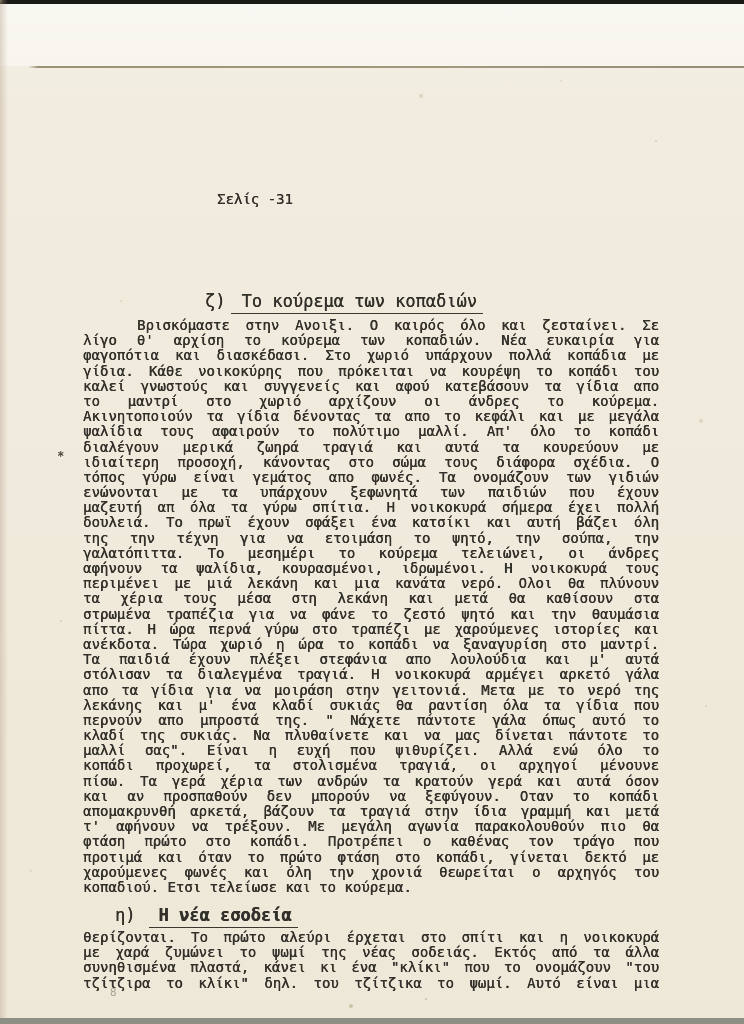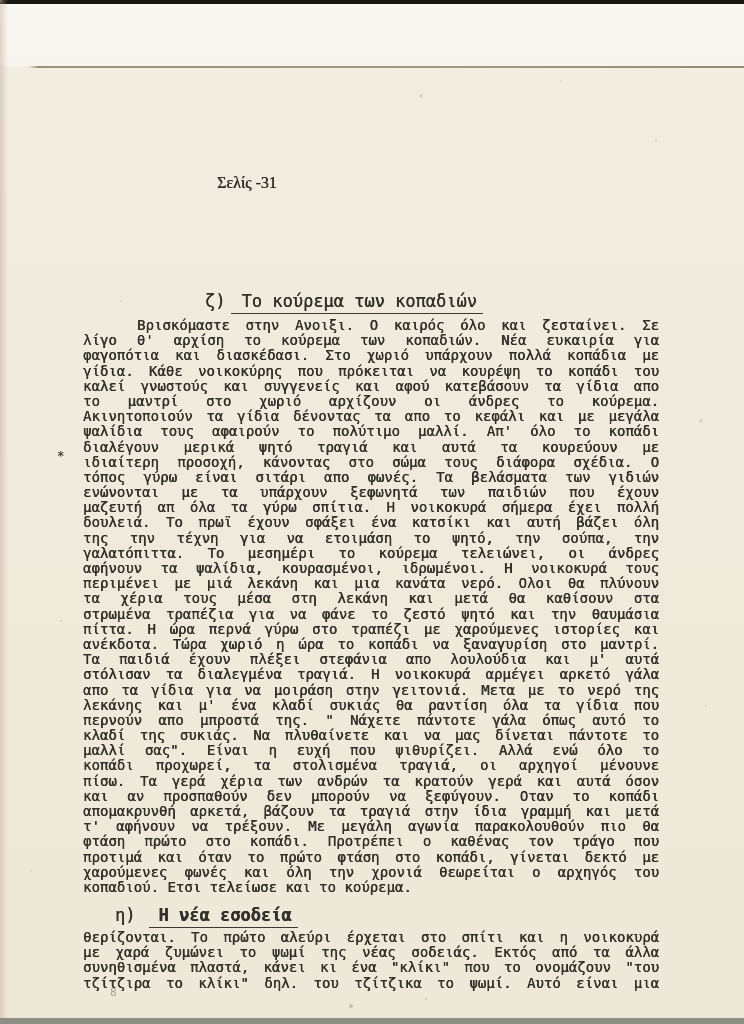--- a/index.html
+++ b/index.html
@@ -24,21 +24,21 @@
   .speckles    { position: absolute; left: 0; top: 0; width: 2px; height: 2px; border-radius: 50%;
                  background: rgba(176,158,110,0.5);
                  box-shadow: 420px 95px 0 1px rgba(182,165,118,0.35), 655px 140px 0 0 rgba(176,158,110,0.4),
                              120px 300px 0 0 rgba(176,158,110,0.3), 700px 420px 0 1px rgba(182,165,118,0.3),
                              60px 620px 0 0 rgba(176,158,110,0.35), 705px 705px 0 0 rgba(176,158,110,0.3),
                              350px 1005px 0 1px rgba(150,140,100,0.4), 425px 998px 0 0 rgba(150,140,100,0.45),
                              30px 870px 0 0 rgba(176,158,110,0.3), 560px 80px 0 0 rgba(182,165,118,0.3); }
 
   
   .typed { text-shadow: 0.35px 0 0 currentColor; letter-spacing: 0; }
-  .page-number { position: absolute; left: 217px; top: 174px; font-size: 16px; font-family: Liberation Serif, serif; }
+  .page-number { position: absolute; left: 217px; top: 191px; font-size: 14px; }
 
   .heading { position: absolute; font-size: 17px; white-space: nowrap; margin-top: 48px; }
   .heading-1 { left: 205px; top: 243px; }
   .heading-2 { left: 115px; top: 857px; }
   .h-label { display: inline-block; }
   .h-title { display: inline-block; border-bottom: 1.6px solid #3a382f; }
   .heading-1 .h-title { margin-left: 6px;  padding: 0 6px 2px 10px; }
   .heading-2 .h-title { margin-left: 14px; padding: 0 6px 2px 9px; font-weight: bold; }
 
   .para { position: absolute; left: 83px; width: 576px; font-size: 14px; line-height: 15.2px; margin-top: 40px; }
@@ -72,23 +72,23 @@
 
   <div class="para para-1 typed">
       <div class="text-line first">Βρισκόμαστε στην Ανοιξι. Ο καιρός όλο και ζεσταίνει. Σε</div>
       <div class="text-line">λίγο θ' αρχίση το κούρεμα των κοπαδιών. Νέα ευκαιρία για</div>
       <div class="text-line">φαγοπότια και διασκέδασι. Στο χωριό υπάρχουν πολλά κοπάδια με</div>
       <div class="text-line">γίδια. Κάθε νοικοκύρης που πρόκειται να κουρέψη το κοπάδι του</div>
       <div class="text-line">καλεί γνωστούς και συγγενείς και αφού κατεβάσουν τα γίδια απο</div>
       <div class="text-line">το μαντρί στο χωριό αρχίζουν οι άνδρες το κούρεμα.</div>
       <div class="text-line">Ακινητοποιούν τα γίδια δένοντας τα απο το κεφάλι και με μεγάλα</div>
       <div class="text-line">ψαλίδια τους αφαιρούν το πολύτιμο μαλλί. Απ' όλο το κοπάδι</div>
-      <div class="text-line">διαλέγουν μερικά ψητό τραγιά και αυτά τα κουρεύουν με</div>
+      <div class="text-line">διαλέγουν μερικά ζωηρά τραγιά και αυτά τα κουρεύουν με</div>
       <div class="text-line">ιδιαίτερη προσοχή, κάνοντας στο σώμα τους διάφορα σχέδια. Ο</div>
-      <div class="text-line">τόπος γύρω είναι σιτάρι απο φωνές. Τα βελάσματα των γιδιών</div>
+      <div class="text-line">τόπος γύρω είναι γεμάτος απο φωνές. Τα ονομάζουν των γιδιών</div>
       <div class="text-line">ενώνονται με τα υπάρχουν ξεφωνητά των παιδιών που έχουν</div>
       <div class="text-line">μαζευτή απ όλα τα γύρω σπίτια. Η νοικοκυρά σήμερα έχει πολλή</div>
       <div class="text-line">δουλειά. Το πρωϊ έχουν σφάξει ένα κατσίκι και αυτή βάζει όλη</div>
       <div class="text-line">της την τέχνη για να ετοιμάση το ψητό, την σούπα, την</div>
       <div class="text-line">γαλατόπιττα. Το μεσημέρι το κούρεμα τελειώνει, οι άνδρες</div>
       <div class="text-line">αφήνουν τα ψαλίδια, κουρασμένοι, ιδρωμένοι. Η νοικοκυρά τους</div>
       <div class="text-line">περιμένει με μιά λεκάνη και μια κανάτα νερό. Ολοι θα πλύνουν</div>
       <div class="text-line">τα χέρια τους μέσα στη λεκάνη και μετά θα καθίσουν στα</div>
       <div class="text-line">στρωμένα τραπέζια για να φάνε το ζεστό ψητό και την θαυμάσια</div>
       <div class="text-line">πίττα. Η ώρα περνά γύρω στο τραπέζι με χαρούμενες ιστορίες και</div>

